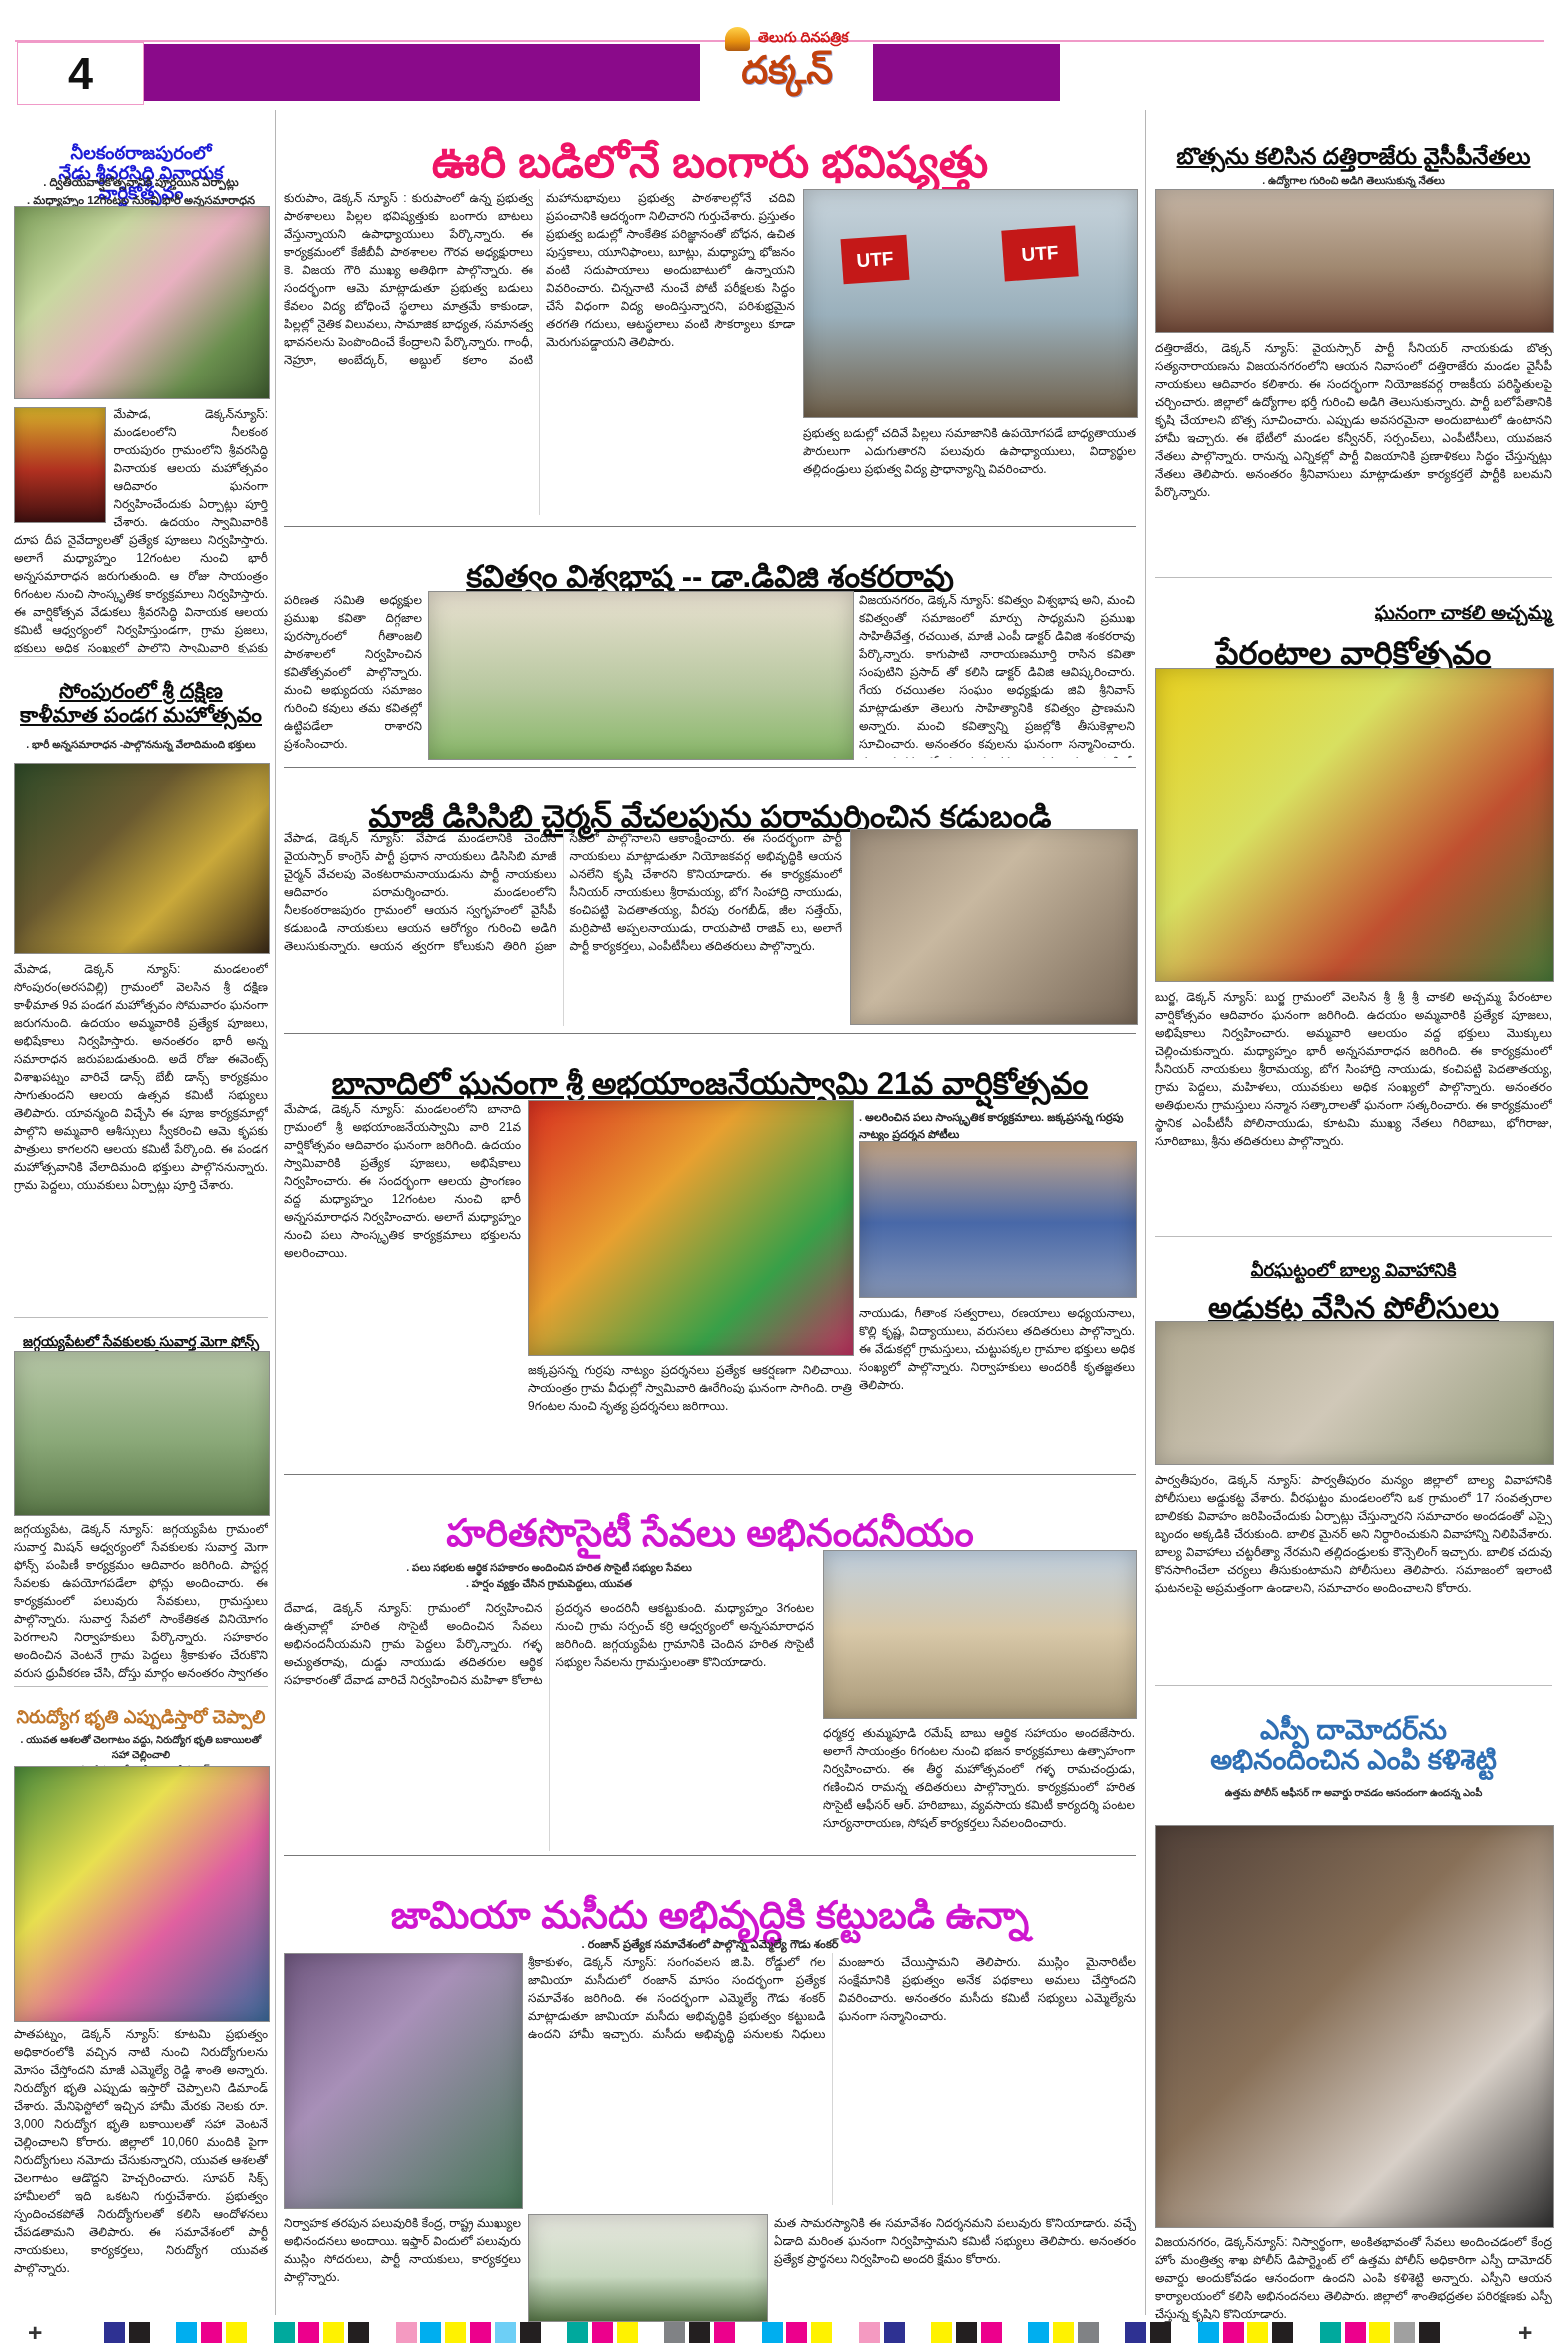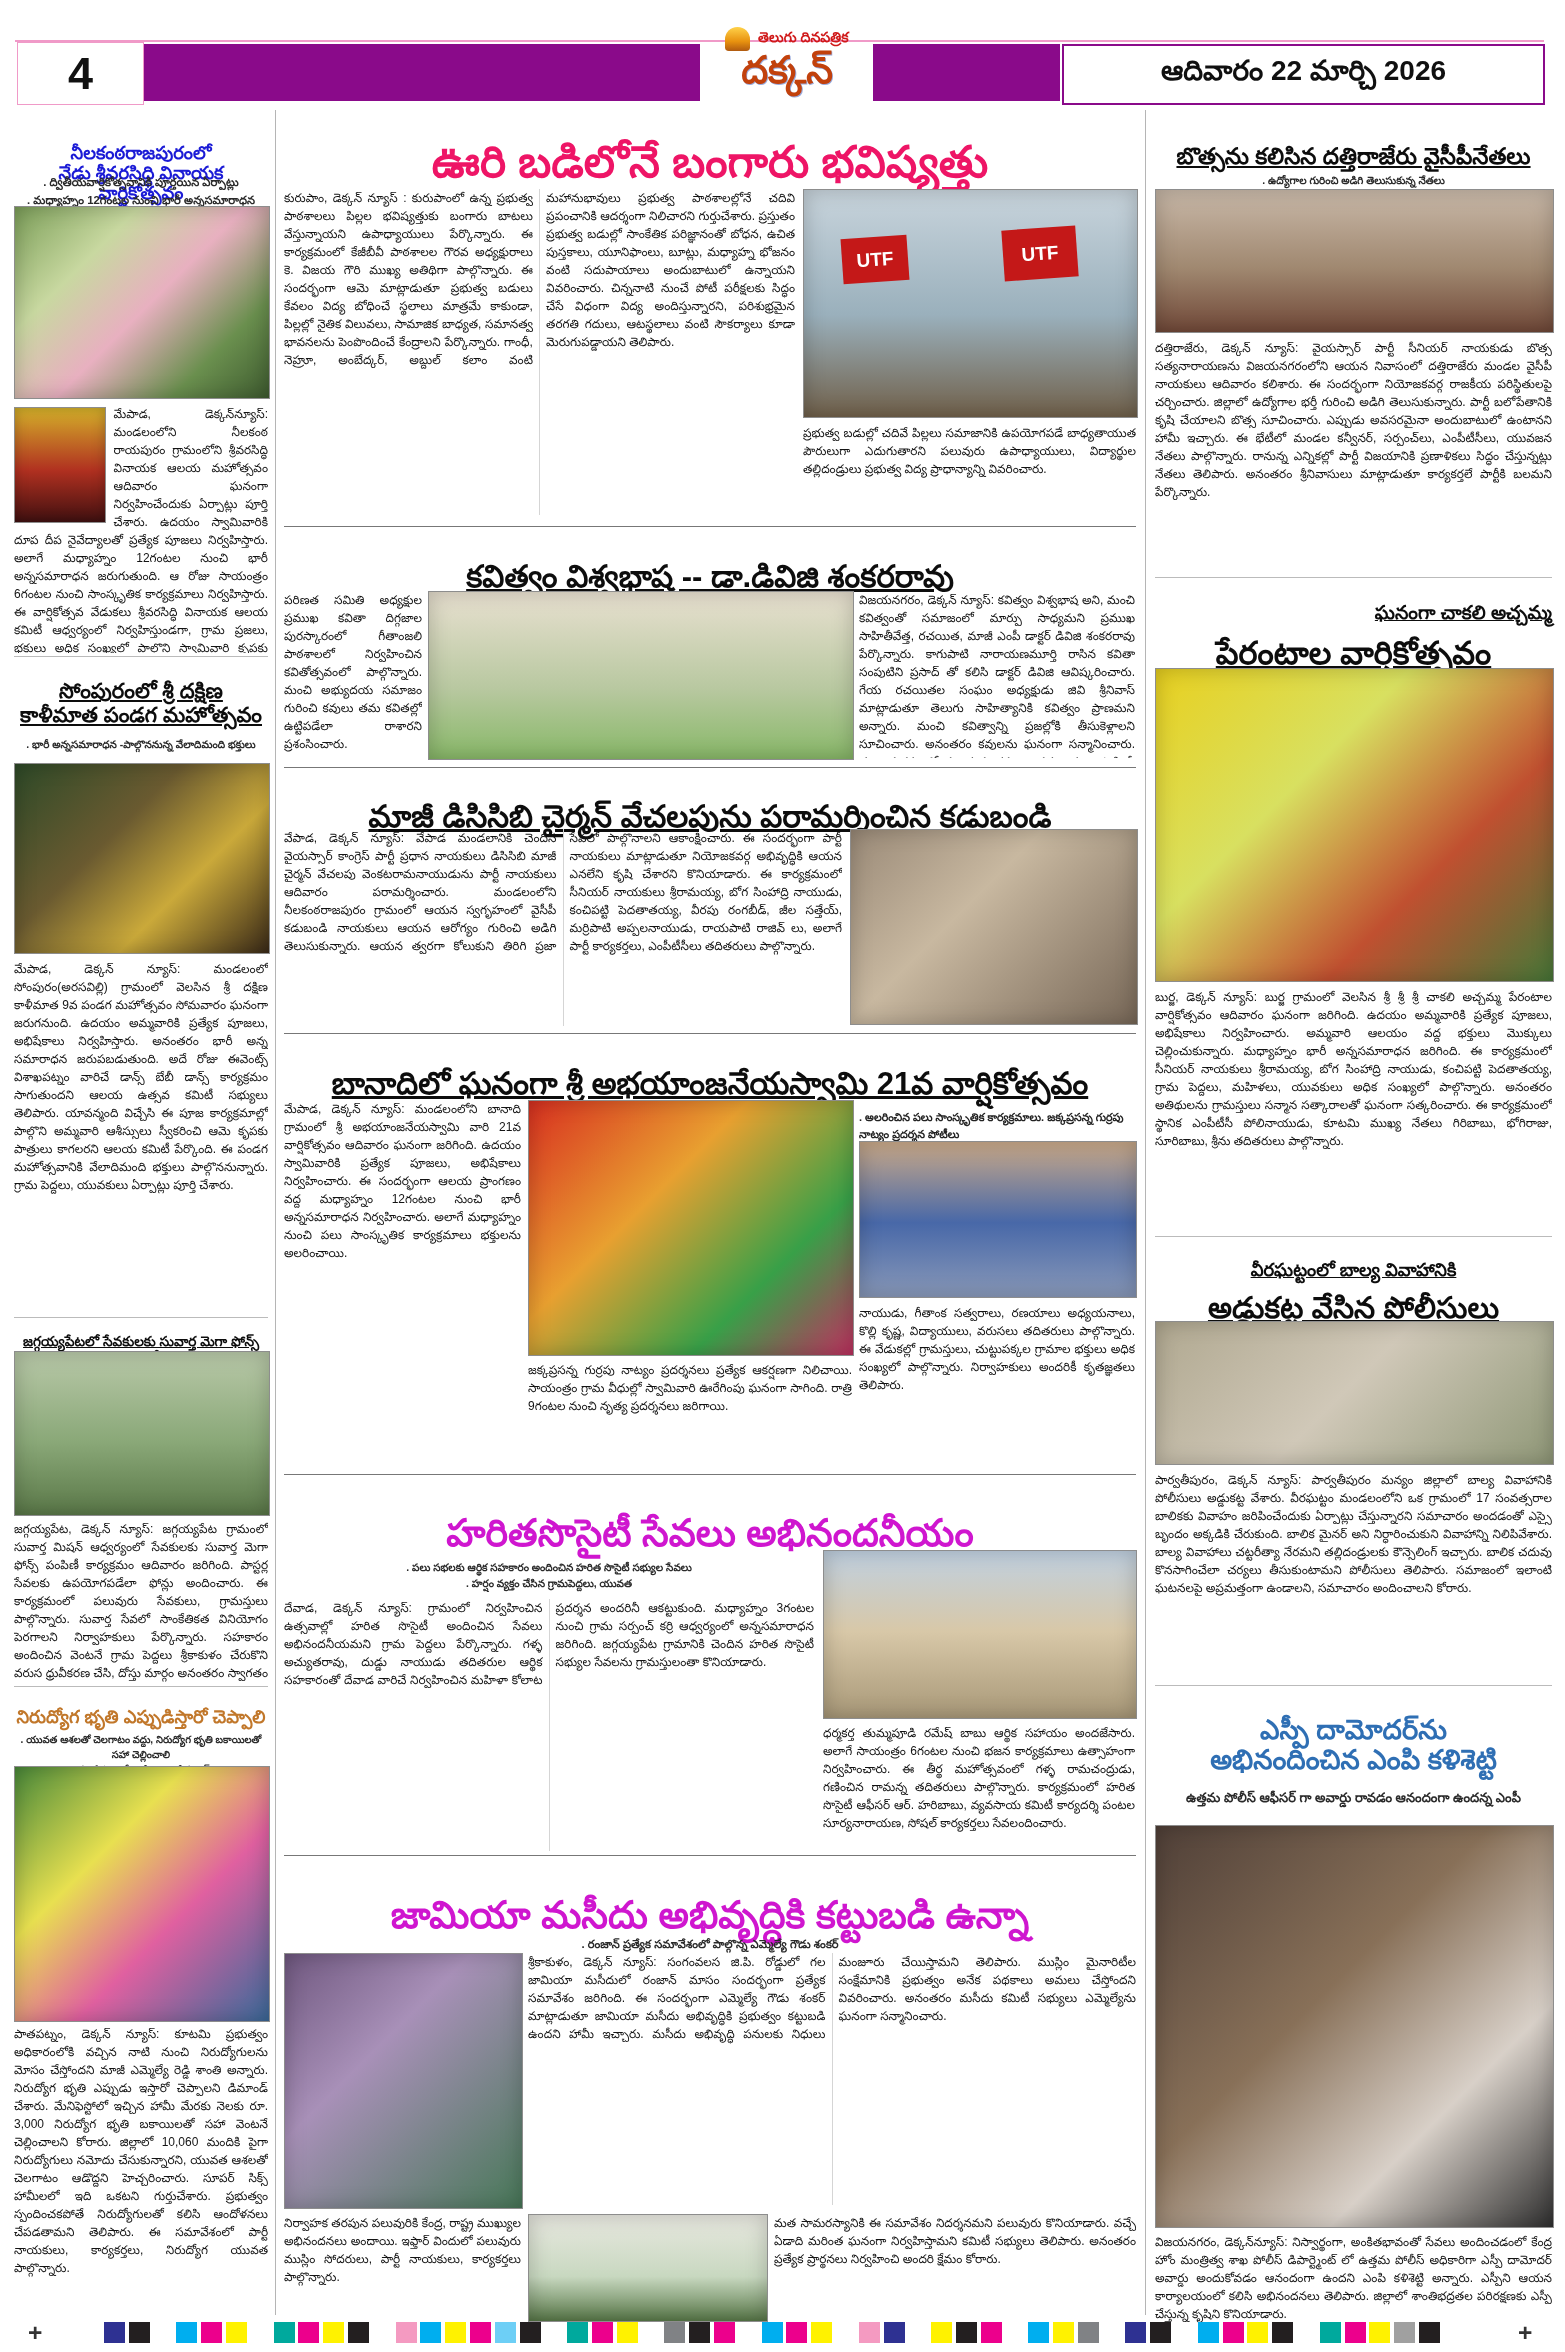--- a/index.html
+++ b/index.html
@@ -70,23 +70,20 @@
   </div>
   <div class="pbar" style="left:144px;width:556px;"></div>
   <div class="masthead">
     <div>
       <span class="emblem"></span>
       <span class="m-tag">తెలుగు దినపత్రిక</span>
     </div>
     <div class="m-name">దక్కన్</div>
   </div>
   <div class="pbar" style="left:873px;width:187px;"></div>
-  <div class="datebox">
-    <span class="date-text">ఆదివారం 22 మార్చి 2026</span>
-  </div>
 
   <div class="vsep" style="left:275px;top:110px;height:2205px;"></div>
   <div class="vsep" style="left:1145px;top:110px;height:2205px;"></div>
 
   <section>
     <h2 class="hl hl-blue" style="left:14px;top:128px;width:254px;font-size:18px;">
       <span>నీలకంఠరాజపురంలో</span><br>
       <span>నేడు శ్రీవరసిద్ధి వినాయక వార్షికోత్సవం</span>
     </h2>
     <p class="sub" style="left:14px;top:163px;width:254px;">
@@ -221,21 +218,21 @@
     <div class="body-txt" style="left:1155px;top:1471px;width:397px;height:210px;">పార్వతీపురం, డెక్కన్ న్యూస్: పార్వతీపురం మన్యం జిల్లాలో బాల్య వివాహానికి పోలీసులు అడ్డుకట్ట వేశారు. వీరఘట్టం మండలంలోని ఒక గ్రామంలో 17 సంవత్సరాల బాలికకు వివాహం జరిపించేందుకు ఏర్పాట్లు చేస్తున్నారని సమాచారం అందడంతో ఎస్సై బృందం అక్కడికి చేరుకుంది. బాలిక మైనర్ అని నిర్ధారించుకుని వివాహాన్ని నిలిపివేశారు. బాల్య వివాహాలు చట్టరీత్యా నేరమని తల్లిదండ్రులకు కౌన్సెలింగ్ ఇచ్చారు. బాలిక చదువు కొనసాగించేలా చర్యలు తీసుకుంటామని పోలీసులు తెలిపారు. సమాజంలో ఇలాంటి ఘటనలపై అప్రమత్తంగా ఉండాలని, సమాచారం అందించాలని కోరారు.</div>
   </section>
 
   <div class="lrule" style="left:1155px;top:1685px;width:397px;"></div>
 
   <section>
     <h2 class="hl hl-steel" style="left:1155px;top:1692px;width:397px;font-size:27.4px;">
       <span>ఎస్పీ దామోదర్‌ను</span><br>
       <span>అభినందించిన ఎంపి కళిశెట్టి</span>
     </h2>
-    <p class="sub" style="left:1155px;top:1775px;width:397px;font-size:13px;">ఉత్తమ పోలీస్ ఆఫీసర్ గా అవార్డు రావడం ఆనందంగా ఉందన్న ఎంపీ</p>
+    <p class="sub" style="left:1155px;top:1775px;width:397px;font-size:10px;">ఉత్తమ పోలీస్ ఆఫీసర్ గా అవార్డు రావడం ఆనందంగా ఉందన్న ఎంపీ</p>
     <div class="ph ph-sp" style="left:1155px;top:1825px;width:397px;height:401px;"></div>
     <div class="body-txt" style="left:1155px;top:2233px;width:397px;height:91px;">విజయనగరం, డెక్కన్‌న్యూస్: నిస్వార్థంగా, అంకితభావంతో సేవలు అందించడంలో కేంద్ర హోం మంత్రిత్వ శాఖ పోలీస్ డిపార్ట్మెంట్ లో ఉత్తమ పోలీస్ అధికారిగా ఎస్పీ దామోదర్ అవార్డు అందుకోవడం ఆనందంగా ఉందని ఎంపి కళిశెట్టి అన్నారు. ఎస్పీని ఆయన కార్యాలయంలో కలిసి అభినందనలు తెలిపారు. జిల్లాలో శాంతిభద్రతల పరిరక్షణకు ఎస్పీ చేస్తున్న కృషిని కొనియాడారు.</div>
   </section>
 
   <span class="crosshair" style="left:28px;">+</span>
   <div class="regbar">
       <span class="patch" style="background: rgb(46, 49, 146);"></span>
       <span class="patch" style="background: rgb(35, 31, 32);"></span>
       <span class="patch gap"></span>
       <span class="patch" style="background: rgb(0, 174, 239);"></span>

